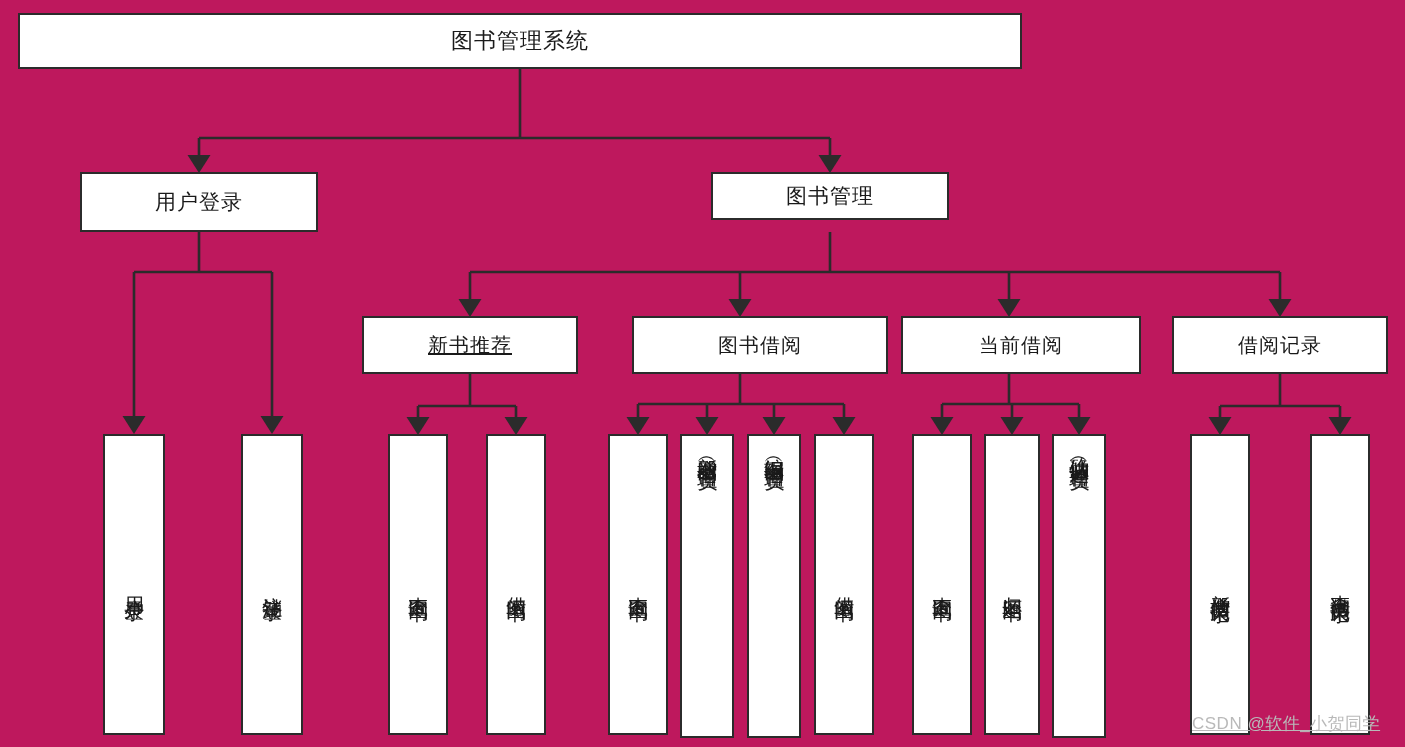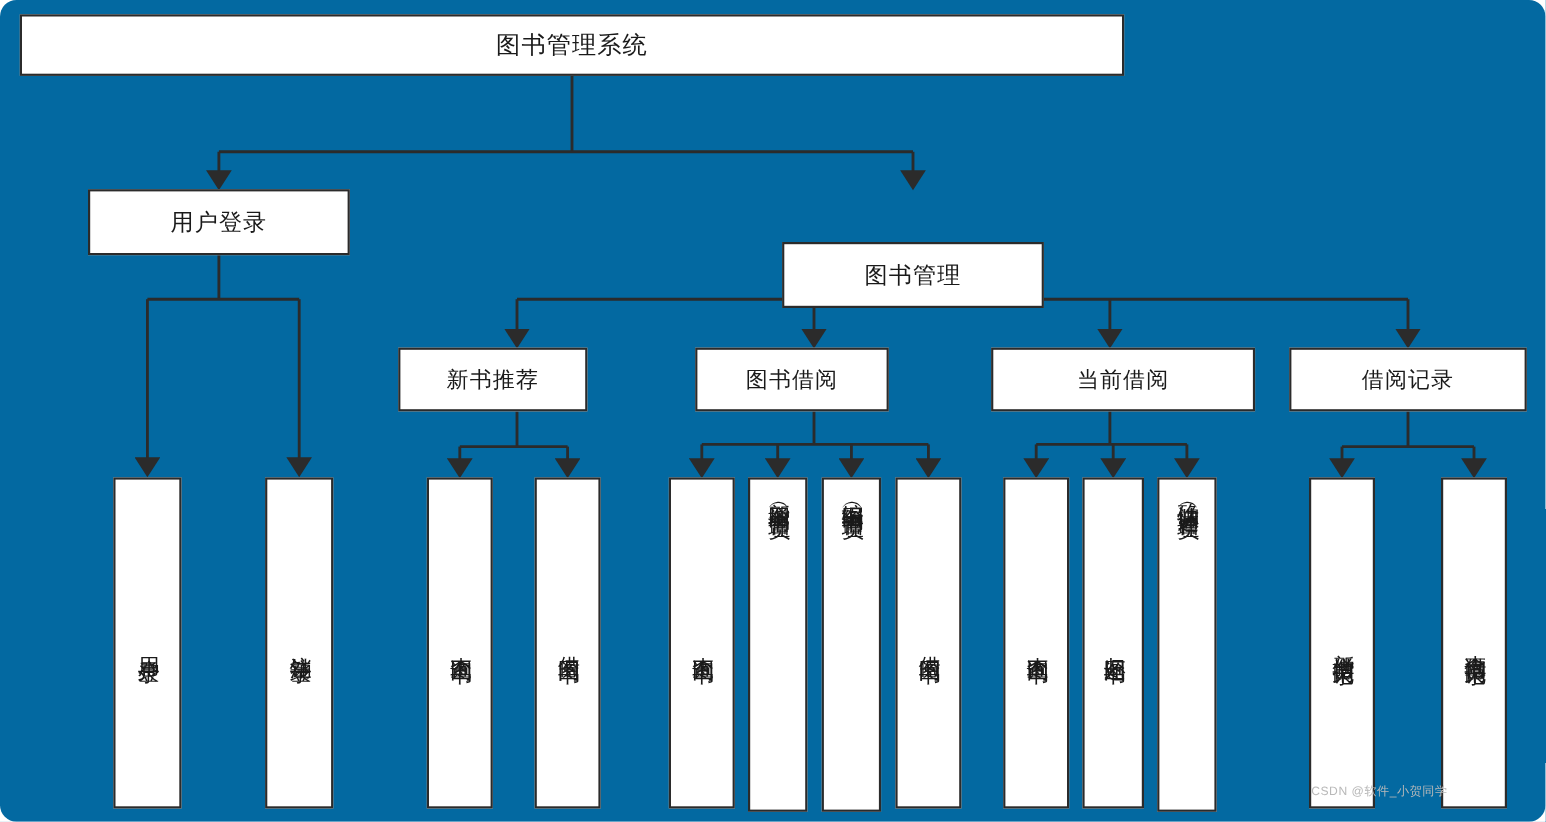--- a/index.html
+++ b/index.html
@@ -8,23 +8,22 @@
     background: #ffffff;
   }
   body {
     font-family: "Liberation Sans", "DejaVu Sans", sans-serif;
     color: #1f1f1f;
   }
   #canvas {
     position: relative;
     width: 1405px;
     height: 747px;
-    background: #0369a1;
+    background: #be185d;
     overflow: hidden;
-    border-radius: 15px;
   }
   svg.wires {
     position: absolute;
     left: 0;
     top: 0;
     width: 1405px;
     height: 747px;
     pointer-events: none;
   }
   .node {
@@ -63,25 +62,26 @@
     letter-spacing: 2px;
     white-space: nowrap;
   }
   .node.leaf.tall-text {
     align-items: flex-start;
   }
   .watermark {
     position: absolute;
     left: 1192px;
     top: 712px;
-    font-size: 11px;
+    font-size: 17px;
     color: #b9b9b9;
     letter-spacing: 0.5px;
     white-space: nowrap;
     font-family: "Liberation Sans", "DejaVu Sans", sans-serif;
+    text-decoration: underline;
   }
 </style>
 </head>
 <body>
 
 <div id="canvas">
 
   <svg class="wires" viewBox="0 0 1405 747">
     <defs>
       <marker id="arrowhead" markerWidth="9" markerHeight="9" refX="3.2" refY="4.5" orient="auto" markerUnits="strokeWidth">
@@ -132,28 +132,28 @@
     </g>
   </svg>
 
   <div class="node root" id="node-root" style="left: 18px; top: 13px; width: 1004px; height: 56px;">
     <span>图书管理系统</span>
   </div>
 
   <div class="node level1" id="node-user-login" style="left: 80px; top: 172px; width: 238px; height: 60px;">
     <span>用户登录</span>
   </div>
-  <div class="node level1" id="node-book-manage" style="left: 711px; top: 172px; width: 238px; height: 60px; margin-top: 48px;">
+  <div class="node level1" id="node-book-manage" style="left: 711px; top: 172px; width: 238px; height: 48px;">
     <span>图书管理</span>
   </div>
 
-  <div class="node level2" id="node-new-book-recommend" style="left: 362px; top: 316px; width: 172px; height: 58px;">
+  <div class="node level2" id="node-new-book-recommend" style="left: 362px; top: 316px; width: 216px; height: 58px; text-decoration: underline;">
     <span>新书推荐</span>
   </div>
-  <div class="node level2" id="node-book-borrow" style="left: 632px; top: 316px; width: 176px; height: 58px;">
+  <div class="node level2" id="node-book-borrow" style="left: 632px; top: 316px; width: 256px; height: 58px;">
     <span>图书借阅</span>
   </div>
   <div class="node level2" id="node-current-borrow" style="left: 901px; top: 316px; width: 240px; height: 58px;">
     <span>当前借阅</span>
   </div>
   <div class="node level2" id="node-borrow-record" style="left: 1172px; top: 316px; width: 216px; height: 58px; text-align: right;">
     <span>借阅记录</span>
   </div>
 
   <div class="node leaf" id="leaf-0" style="left: 103px; top: 434px; width: 62px; height: 301px;">

